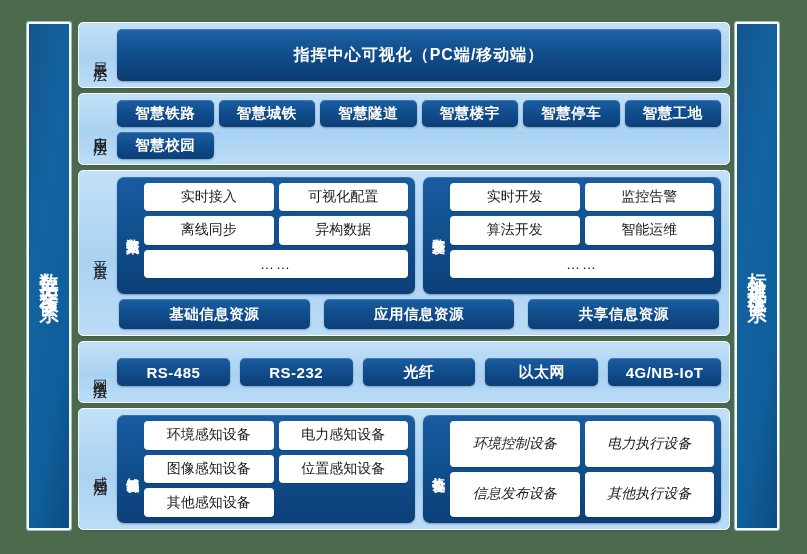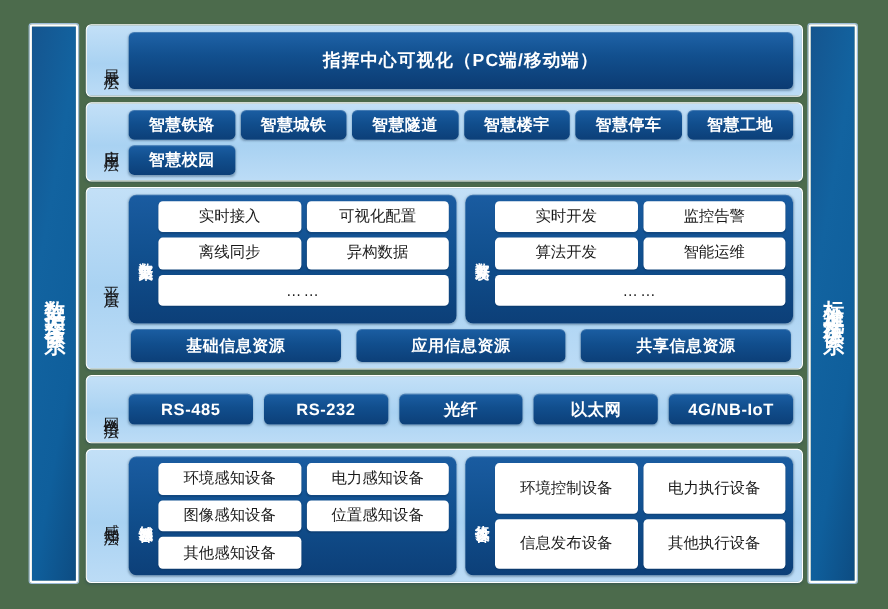--- a/index.html
+++ b/index.html
@@ -227,21 +227,21 @@
     min-width: 0;
   }
   .sense-grid {
     flex: 1 1 auto;
     display: grid;
     grid-template-columns: 1fr 1fr;
     gap: 5px;
     min-width: 0;
   }
   .sense-grid.rows3 { grid-template-rows: repeat(3, 1fr); }
-  .sense-grid.rows2 { grid-template-rows: repeat(2, 1fr); }
+  .sense-grid.rows2 { grid-template-rows: repeat(2, 1fr); font-style: italic; }
 </style>
 </head>
 <body>
 
 <div id="diagram">
 
   <div class="pillar pillar-left">
     <span class="pillar-text">数据安全体系</span>
   </div>
 

